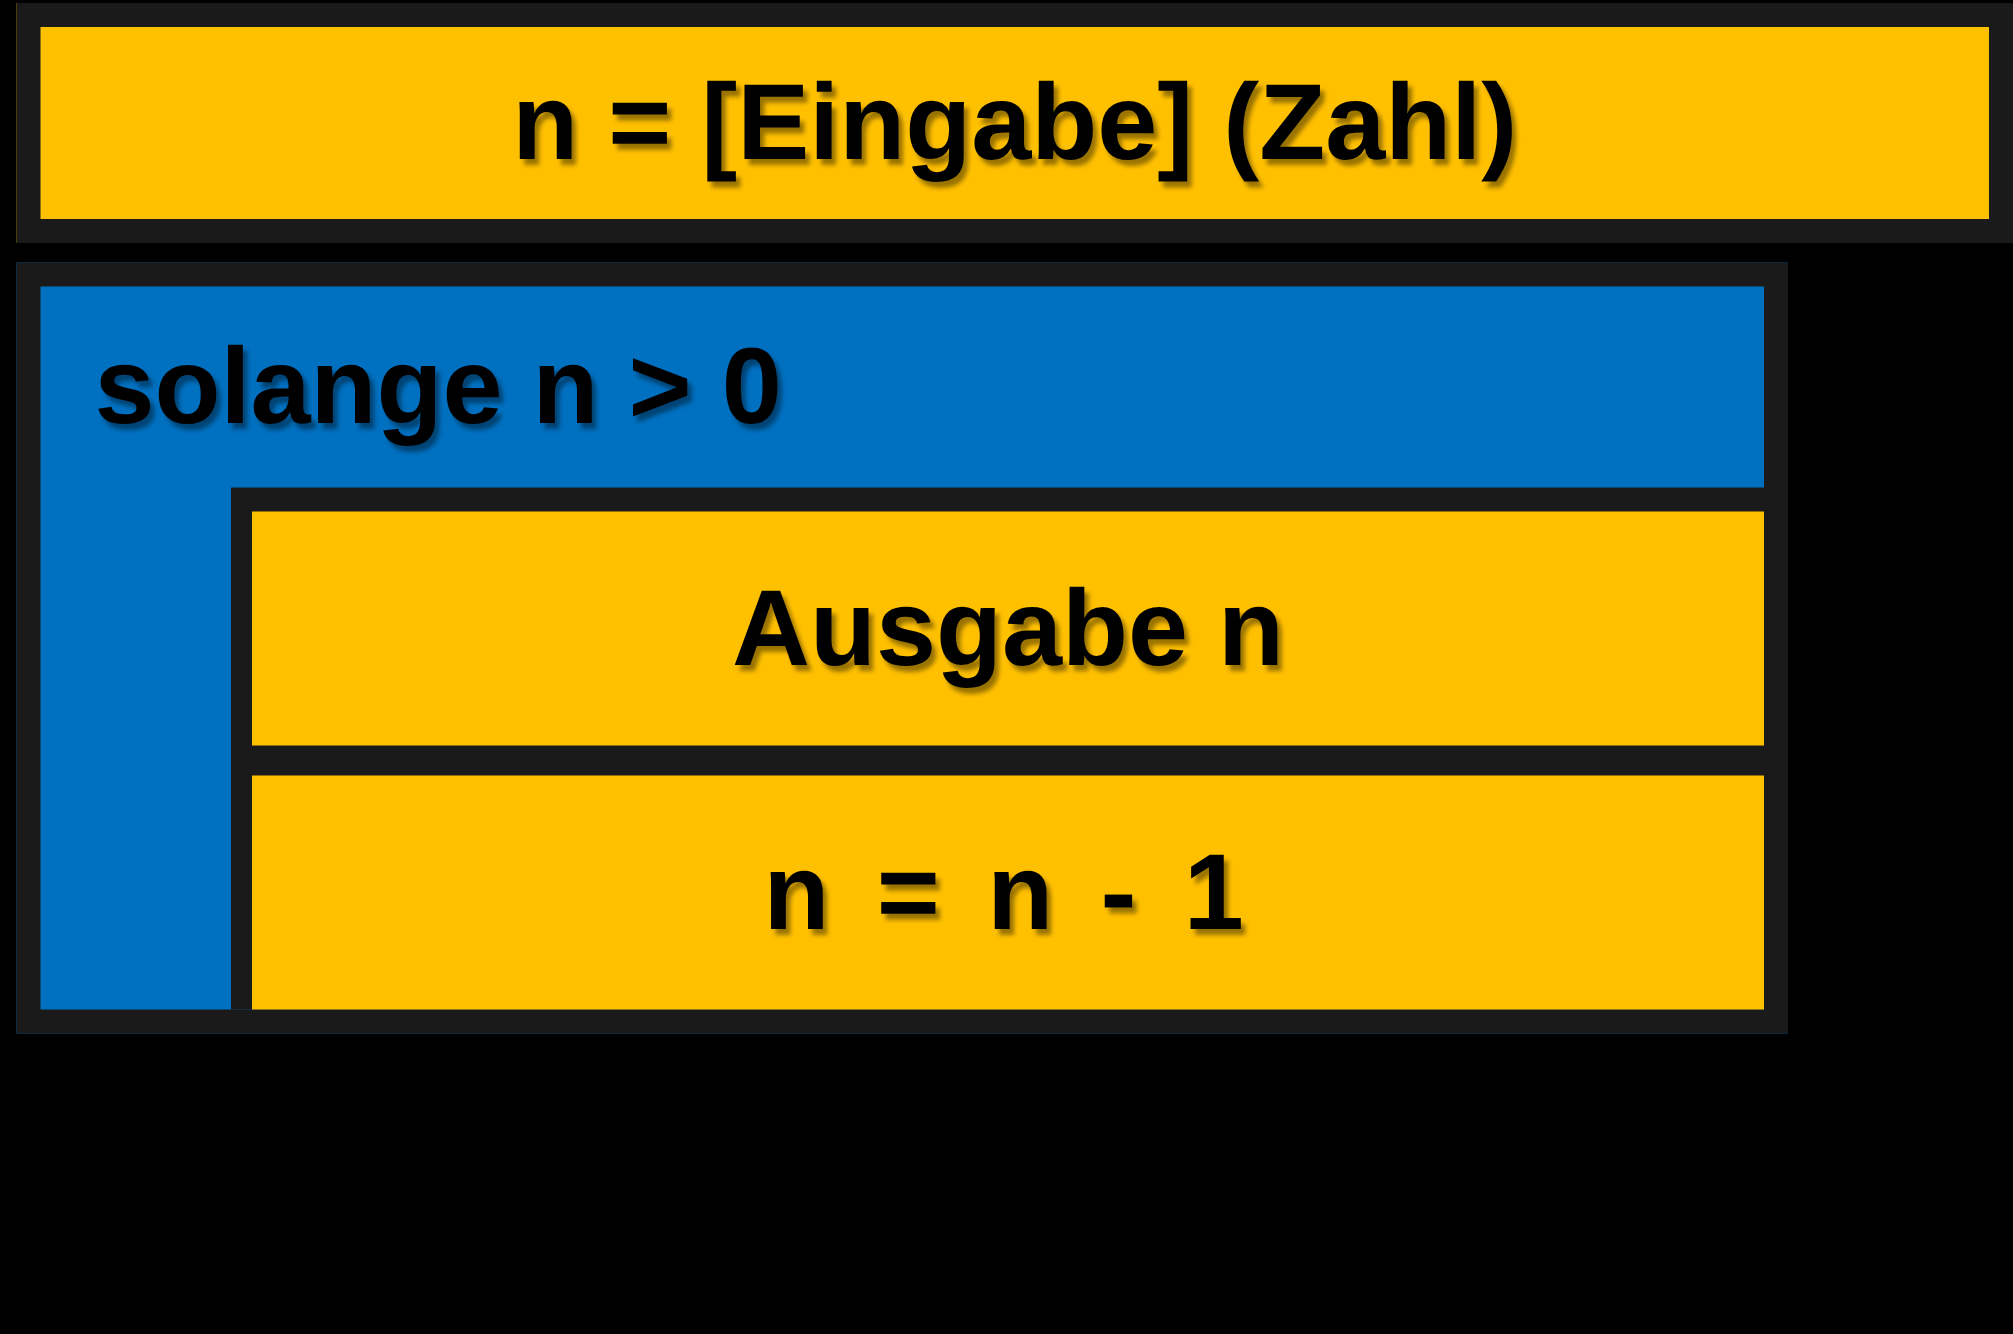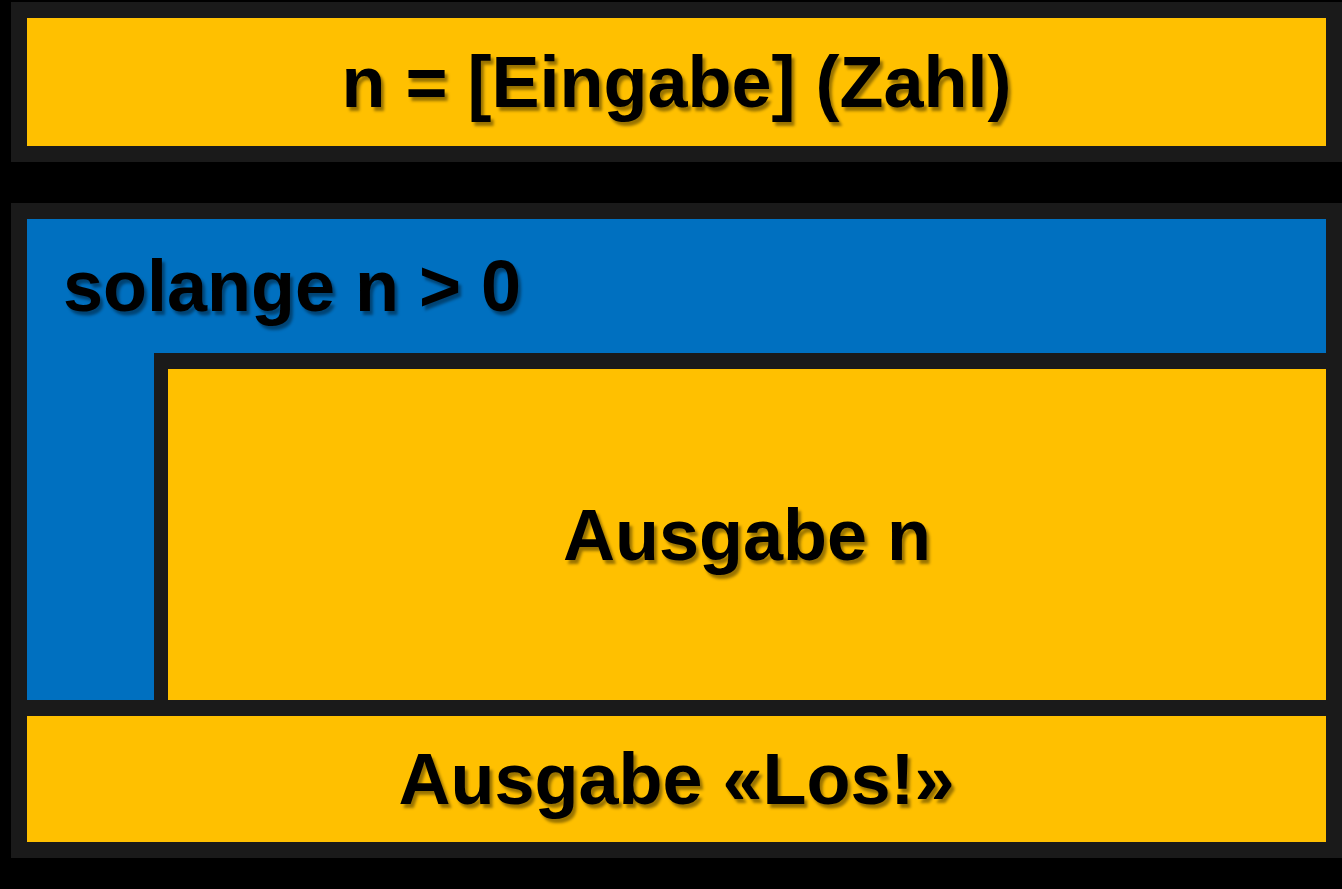--- a/index.html
+++ b/index.html
@@ -37,23 +37,22 @@
 
   
   .block-input {
     left: 11px; top: 2px;
     width: 1331px; height: 160px;
   }
 
   
   .block-loop {
     left: 11px; top: 175px;
-    width: 1331px; height: 514px;
+    width: 1181px; height: 514px;
     display: block;
-    margin-top: 28px;
   }
   .loop-inner {
     position: relative;
     width: 100%; height: 100%;
   }
   .loop-condition-bar {
     position: absolute;
     left: 0; top: 0; right: 0;
     height: 134px;
     display: flex;
@@ -95,21 +94,21 @@
 
   <div class="block fill-blue block-loop">
     <div class="loop-inner">
       <div class="loop-condition-bar">
         <span class="stmt-text">solange n &gt; 0</span>
       </div>
       <div class="loop-body">
         <div class="loop-body-row">
           <span class="stmt-text">Ausgabe n</span>
         </div>
+        <div class="loop-body-row">
+          <span class="stmt-text mono-spacing">n = n - 1</span>
+        </div>
       </div>
     </div>
   </div>
 
-  <div class="block fill-yellow block-output">
-    <span class="stmt-text">Ausgabe «Los!»</span>
-  </div>
 
 </div>
 
 </body></html>

